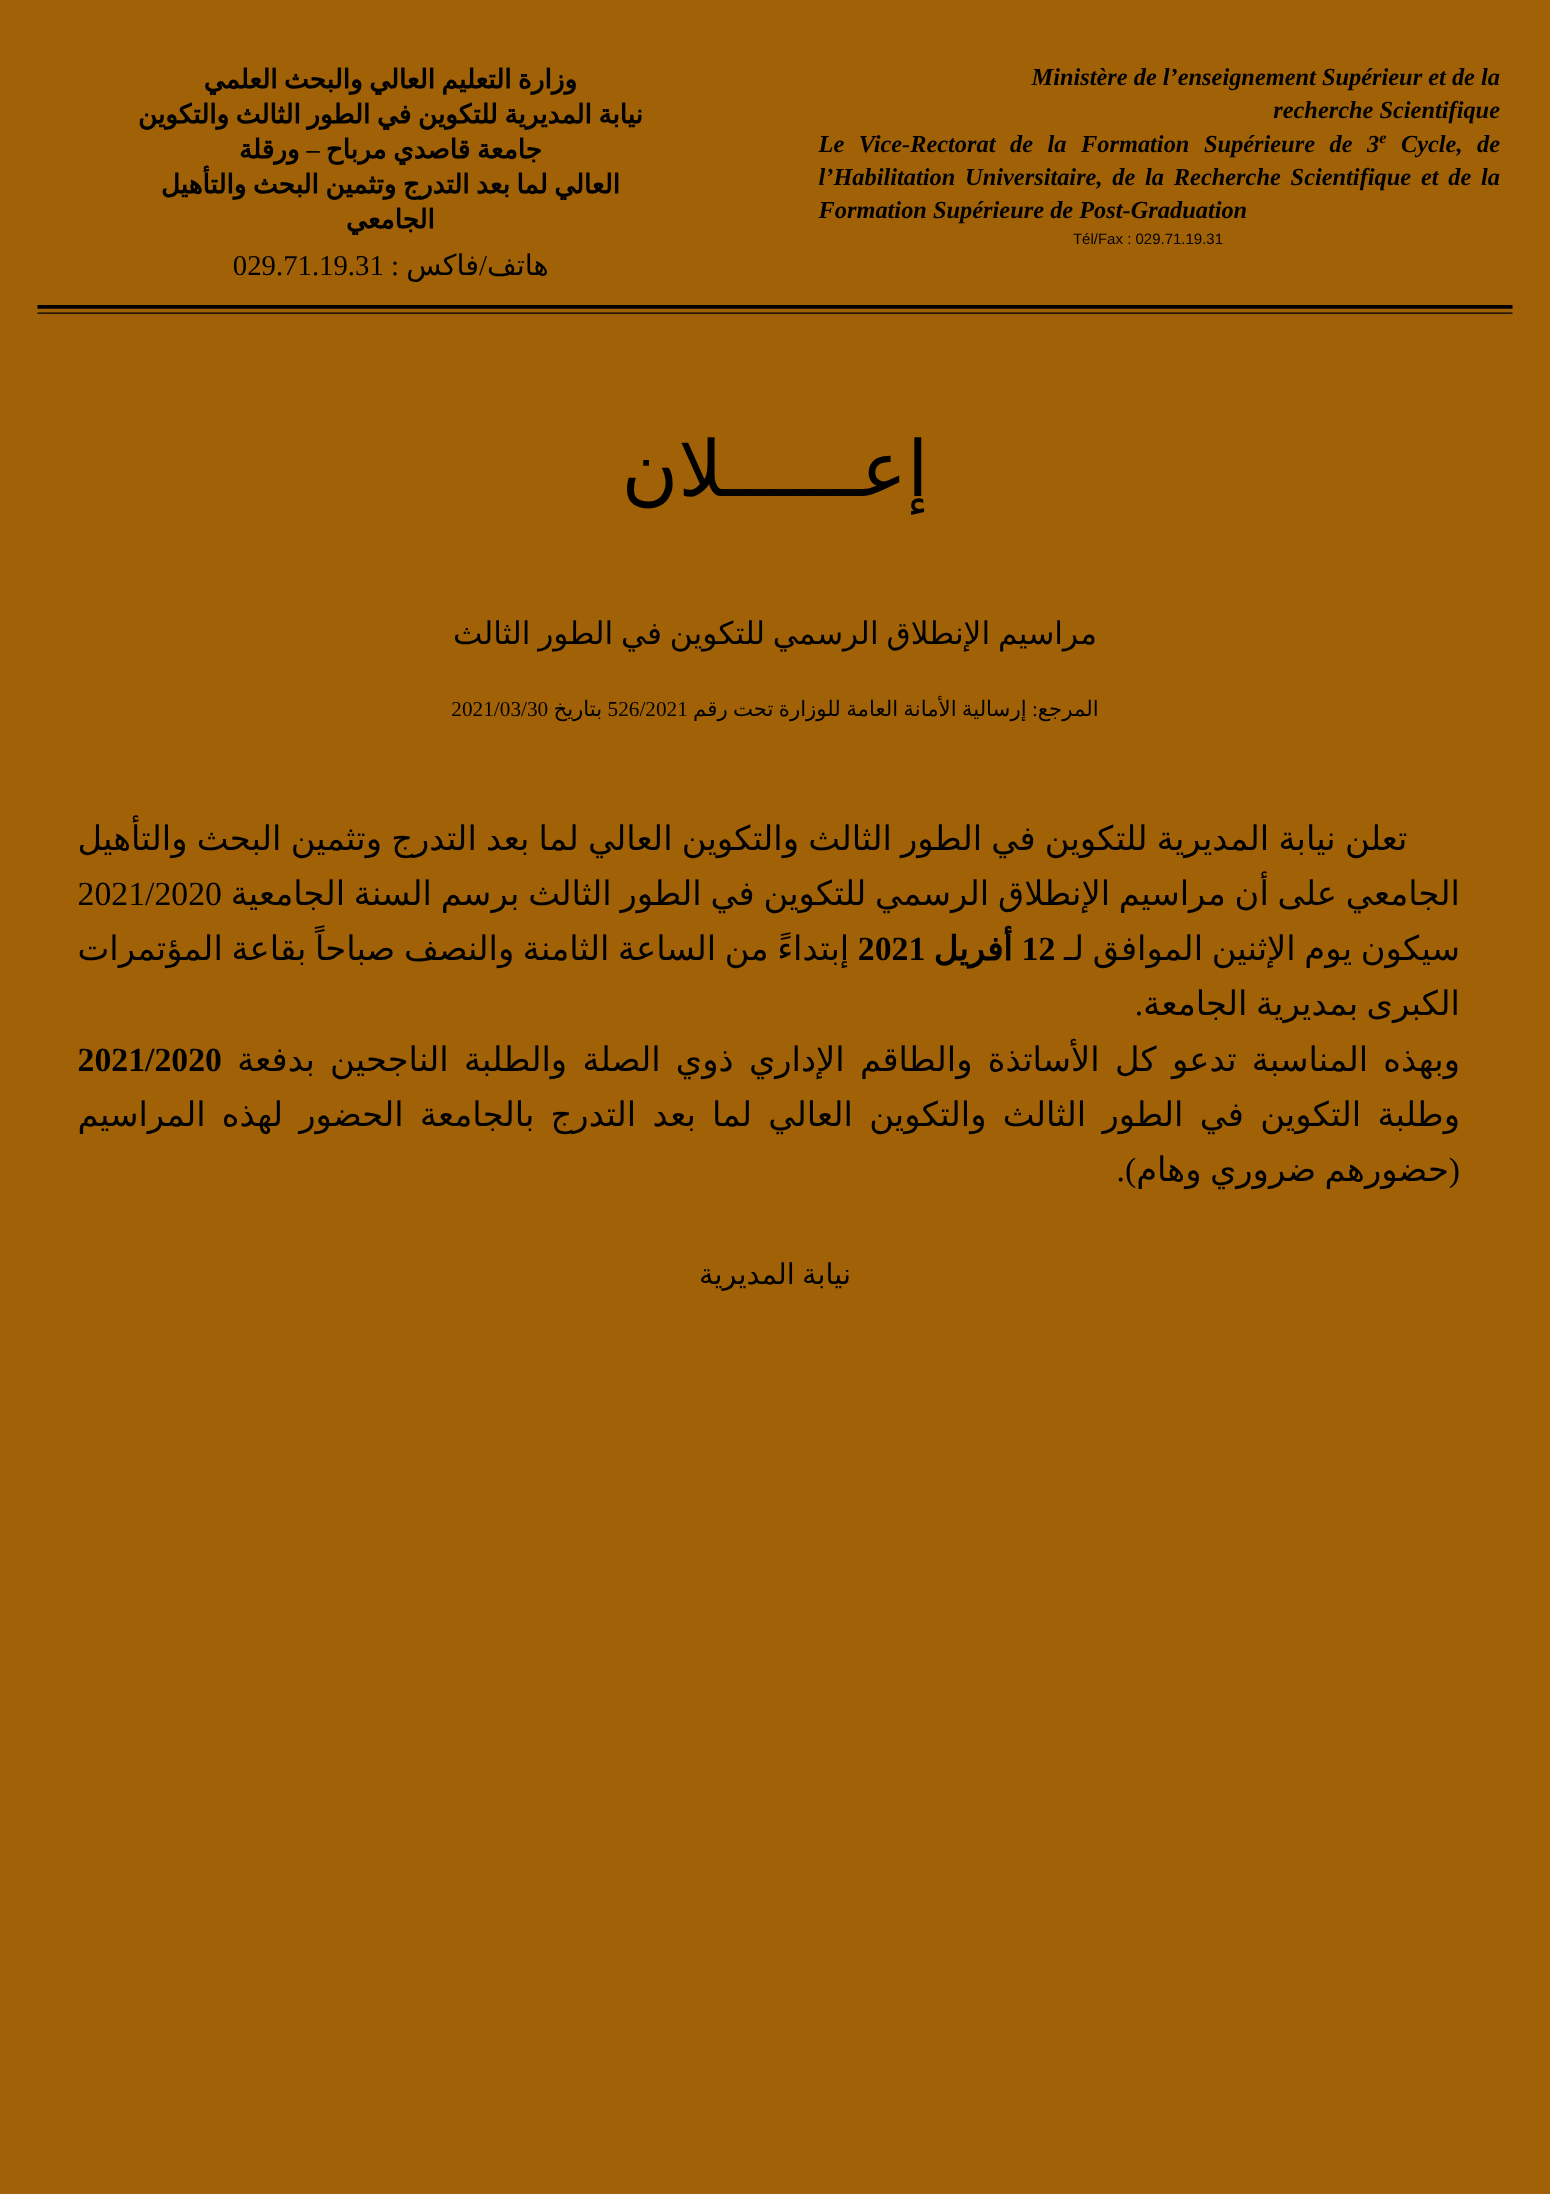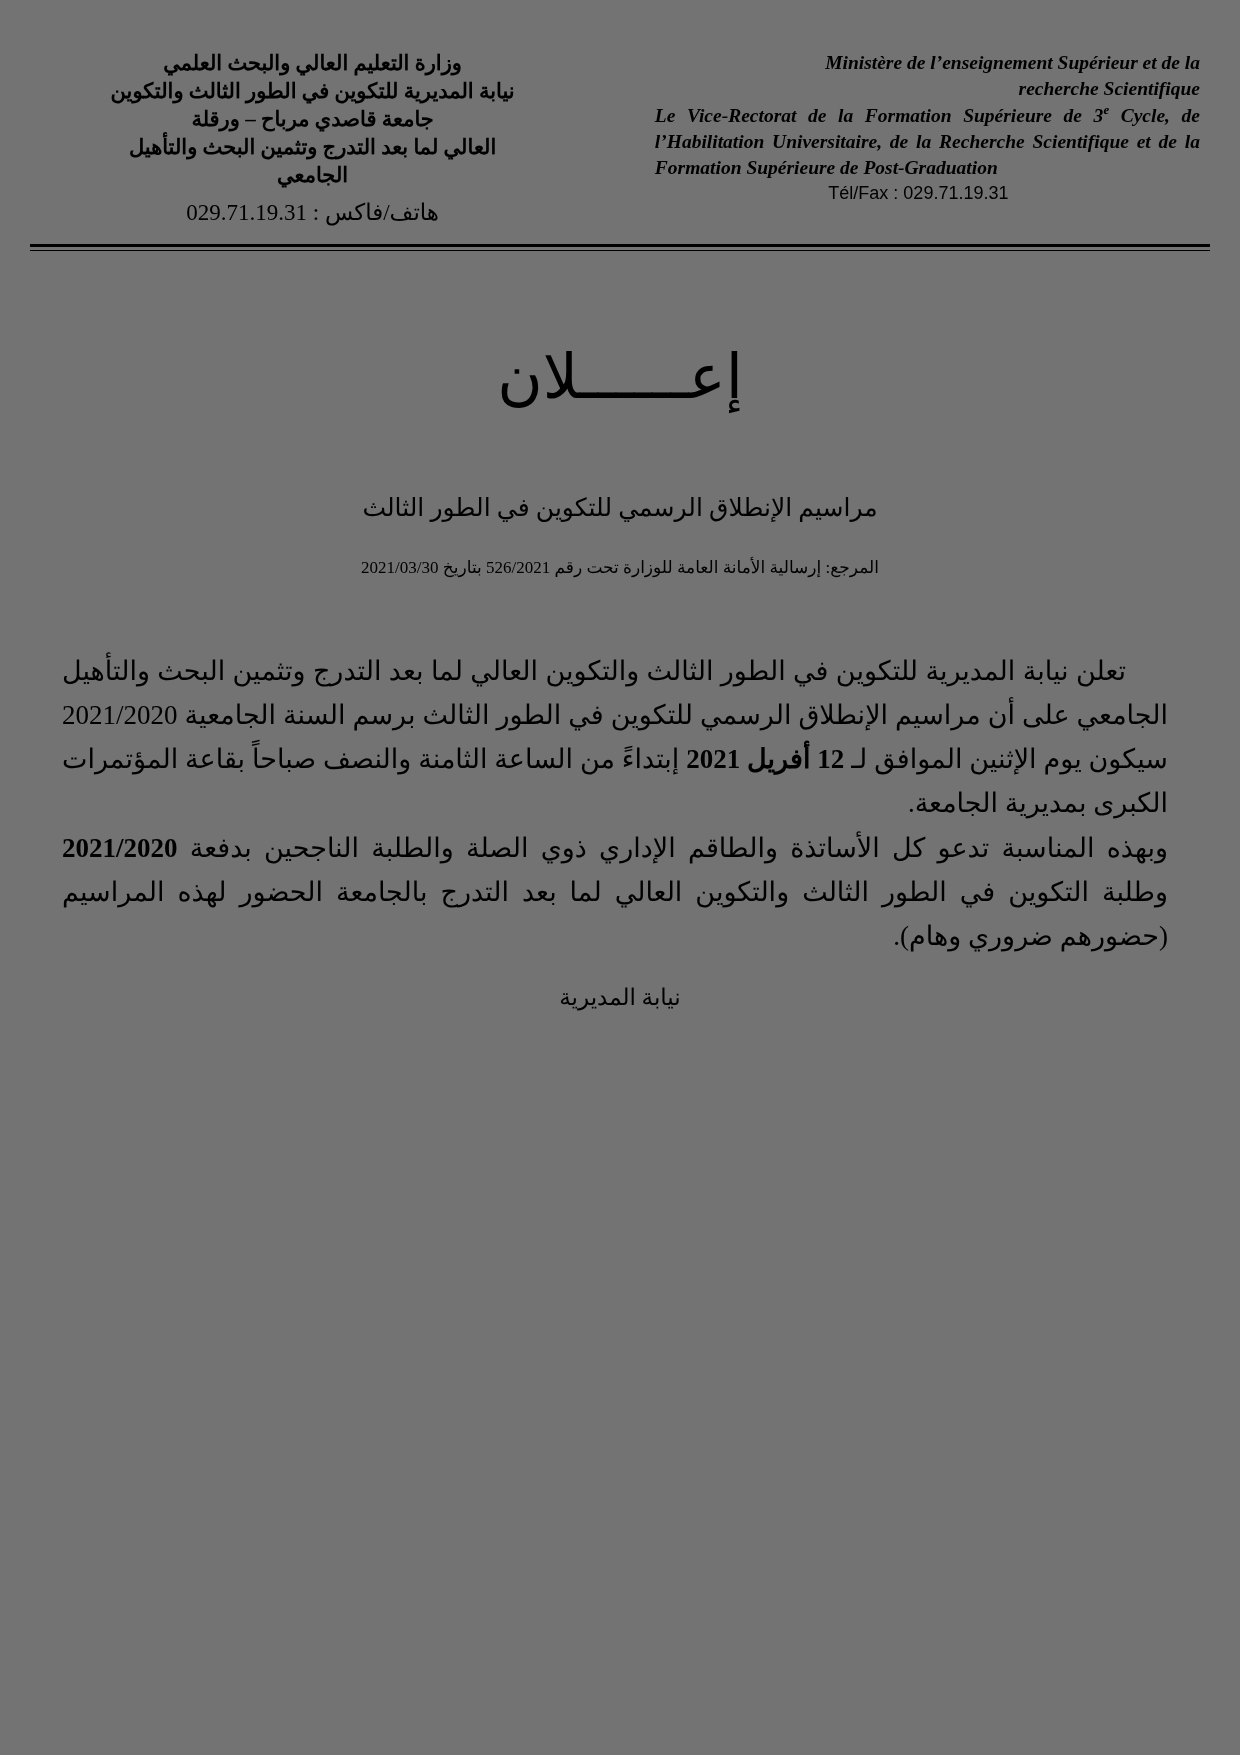--- a/index.html
+++ b/index.html
@@ -6,21 +6,21 @@
   html, body {
     margin: 0;
     padding: 0;
     background: #ffffff;
   }
   .page {
     position: relative;
     width: 1240px;
     height: 1755px;
     margin: 0 auto;
-    background: #737373;
+    background: #a16207;
     color: #000000;
     overflow: hidden;
     box-sizing: border-box;
   }
 
   
   .letterhead {
     display: flex;
     flex-direction: row-reverse;
     justify-content: space-between;
@@ -65,21 +65,21 @@
     text-align: right;
   }
   .fr-block-just {
     text-align: justify;
     text-align-last: left;
   }
   .fr-tel {
     font-family: "Liberation Sans", "DejaVu Sans", sans-serif;
     font-style: normal;
     font-weight: normal;
-    font-size: 18px;
+    font-size: 12px;
     text-align: center;
     margin-top: 2px;
     padding-right: 18px;
   }
   sup.ord {
     font-size: 0.66em;
     vertical-align: super;
     font-style: italic;
   }
 
@@ -156,21 +156,21 @@
   }
   .para + .para {
     margin-top: 2px;
   }
   .b {
     font-weight: bold;
   }
 
   
   .signature {
-    margin-top: 26px;
+    margin-top: 48px;
     text-align: center;
     direction: rtl;
     font-family: "Liberation Serif", "DejaVu Serif", serif;
     font-size: 23px;
   }
 </style>
 </head>
 <body>
 
 <div class="page">

